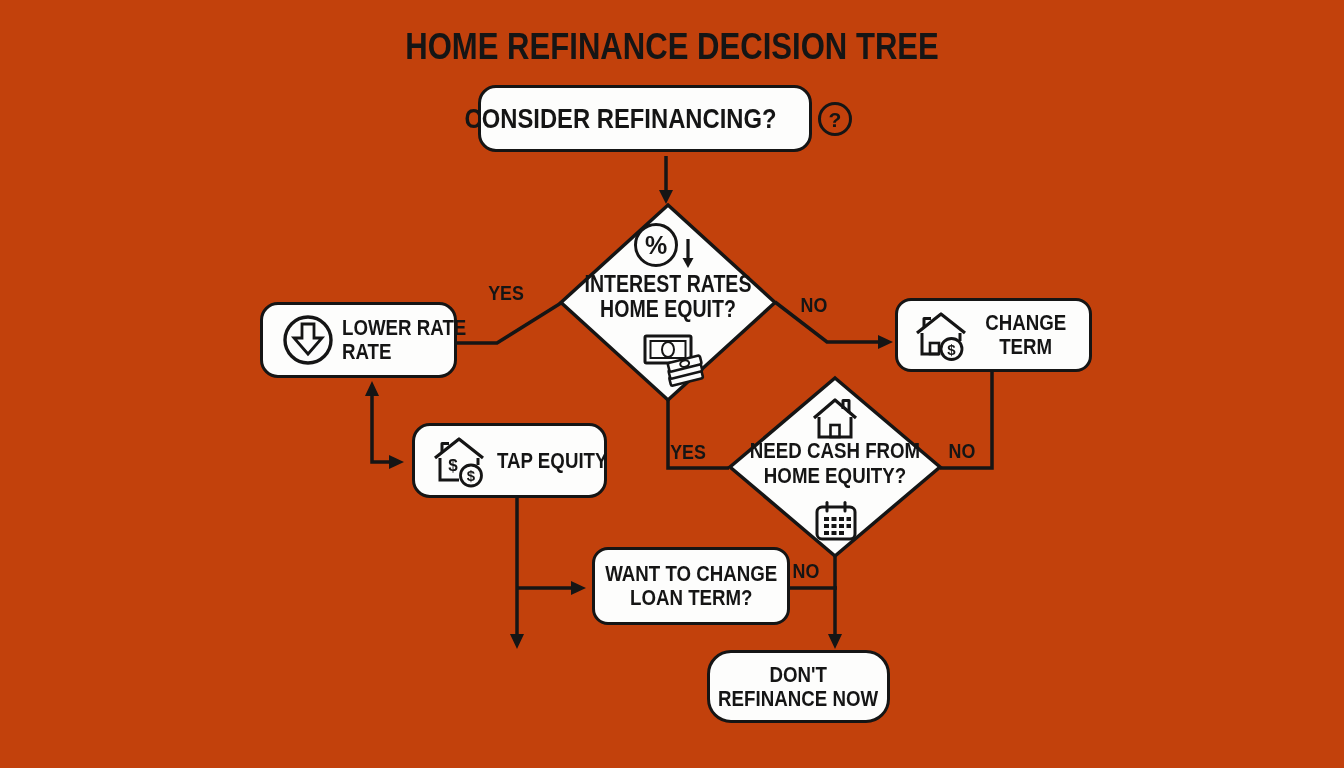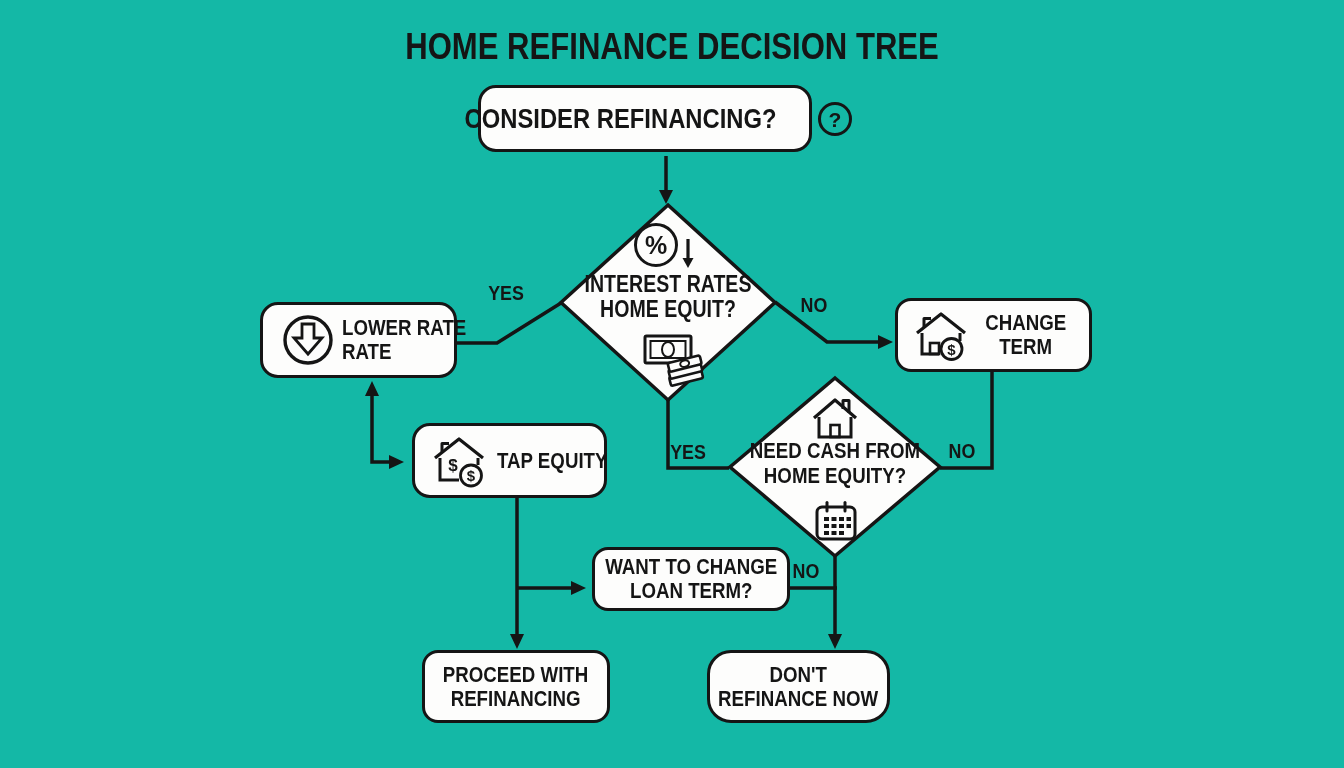--- a/index.html
+++ b/index.html
@@ -1,18 +1,18 @@
 <!DOCTYPE html>
 <html><head>
 <meta charset="utf-8">
 <style>
   html,body{margin:0;padding:0;background:#e8e8e8;}
   .canvas{
     position:relative;width:1344px;height:768px;overflow:hidden;
-    background:#14b8a6;
+    background:#c2410c;
     font-family:"Liberation Sans","DejaVu Sans",sans-serif;
     color:#151515;
   }
   .abs{position:absolute;}
   svg.edgelayer{position:absolute;left:0;top:0;width:1344px;height:768px;}
   .edge{stroke:#151515;stroke-width:3.5;fill:none;stroke-linejoin:miter;}
   .head{fill:#151515;stroke:none;}
   .diamond{fill:#fdfdfc;stroke:#151515;stroke-width:3.5;stroke-linejoin:miter;}
 
   .title{
@@ -28,21 +28,21 @@
   .sql{transform:scaleX(0.85);transform-origin:left center;}
 
   .start-box{left:478px;top:85px;width:334px;height:67px;border-radius:18px;gap:13px;}
   .start-box .txt{font-size:28px;font-weight:bold;white-space:nowrap;}
 
   .lower-box{left:260px;top:302px;width:197px;height:76px;border-radius:18px;
     justify-content:flex-start;padding-left:18px;gap:7px;}
   .term-box{left:895px;top:298px;width:197px;height:74px;border-radius:16px;gap:9px;}
   .tap-box{left:412px;top:423px;width:195px;height:75px;border-radius:18px;
     justify-content:flex-start;padding-left:15px;gap:9px;}
-  .want-box{left:592px;top:547px;width:198px;height:64px;border-radius:16px;}
+  .want-box{left:592px;top:547px;width:198px;height:78px;border-radius:16px;}
   .proceed-box{left:422px;top:650px;width:188px;height:73px;border-radius:16px;}
   .dont-box{left:707px;top:650px;width:183px;height:73px;border-radius:24px;}
 
   .twolines{font-size:22px;font-weight:bold;line-height:24px;text-align:center;white-space:nowrap;}
   .twolines.left{text-align:left;}
   .biglabel{font-size:22px;font-weight:bold;white-space:nowrap;}
 
   .d1-text{left:558px;top:272px;width:220px;text-align:center;
     font-size:23px;font-weight:bold;line-height:25px;}
   .d2-text{left:727px;top:438px;width:216px;text-align:center;
@@ -227,26 +227,20 @@
     <span class="biglabel sql">TAP EQUITY</span>
   </div>
 
   <div class="node want-box">
     <span class="twolines sqc">
       <div>WANT TO CHANGE</div>
       <div>LOAN TERM?</div>
     </span>
   </div>
 
-  <div class="node proceed-box">
-    <span class="twolines sqc">
-      <div>PROCEED WITH</div>
-      <div>REFINANCING</div>
-    </span>
-  </div>
 
   <div class="node dont-box">
     <span class="twolines sqc">
       <div>DON'T</div>
       <div>REFINANCE NOW</div>
     </span>
   </div>
 
   <div class="elabel lbl-rates-yes">YES</div>
   <div class="elabel lbl-rates-no">NO</div>

